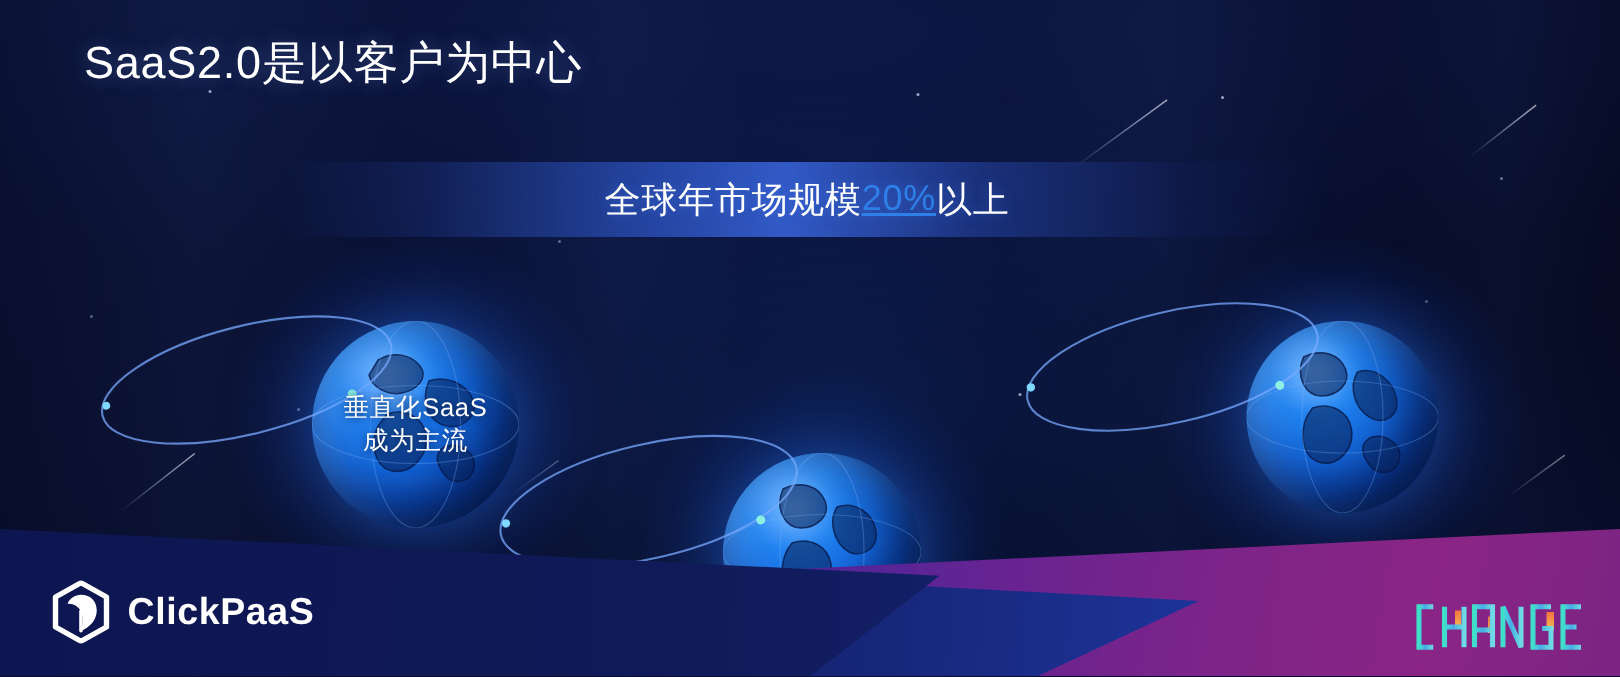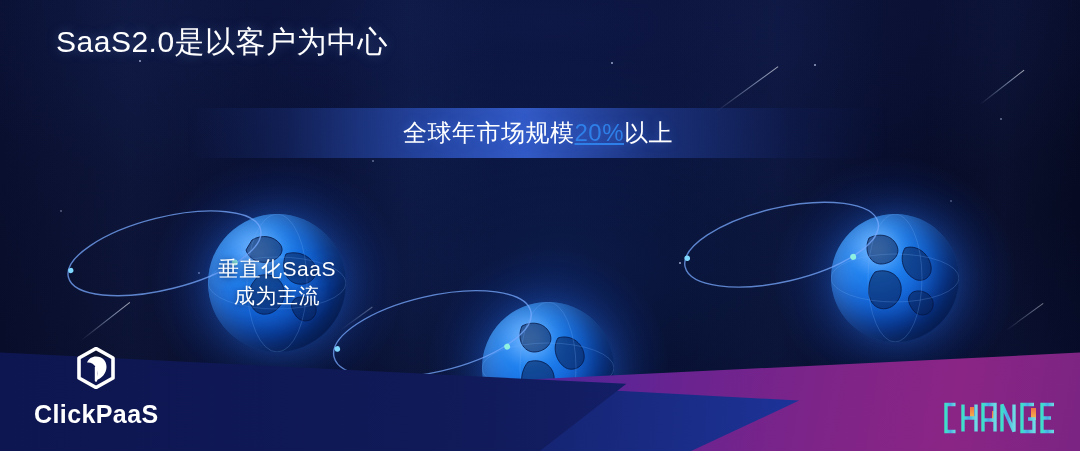--- a/index.html
+++ b/index.html
@@ -108,21 +108,21 @@
     filter:blur(4px);
   }
   .ring { position:absolute; left:50%; top:50%; pointer-events:none; }
   .ring svg { overflow:visible; }
   .globe-label {
     position:absolute; left:50%; top:50%;
     transform:translate(-50%,-50%);
     width:260px;
     text-align:center;
     color:#ffffff;
-    font-size:21px;
+    font-size:17px;
     line-height:1.28;
     letter-spacing:.5px;
     text-shadow:0 1px 6px rgba(0,20,60,.85), 0 0 14px rgba(90,150,255,.5);
     white-space:pre-line;
   }
 
   
   .band-purple {
     position:absolute; left:0; bottom:0; width:1080px; height:120px;
     background:linear-gradient(100deg,
@@ -138,21 +138,21 @@
   }
   .band-blue2 {
     position:absolute; left:0; bottom:0; width:1080px; height:120px;
     background:linear-gradient(92deg, #0d1650 0%, #101a58 40%, #152270 72%, #1b2b86 100%);
     clip-path:polygon(0% 18%, 58% 44%, 50% 100%, 0% 100%);
   }
 
   
   .logo {
     position:absolute; left:34px; bottom:22px;
-    display:flex; align-items:center; gap:11px;flex-direction:column;
+    display:flex; align-items:center; gap:11px;
   }
   .logo-mark { width:40px; height:42px; flex:0 0 auto; }
   .logo-text {
     color:#ffffff;
     font-size:25px;
     font-weight:600;
     letter-spacing:0.4px;
   }
 
   

